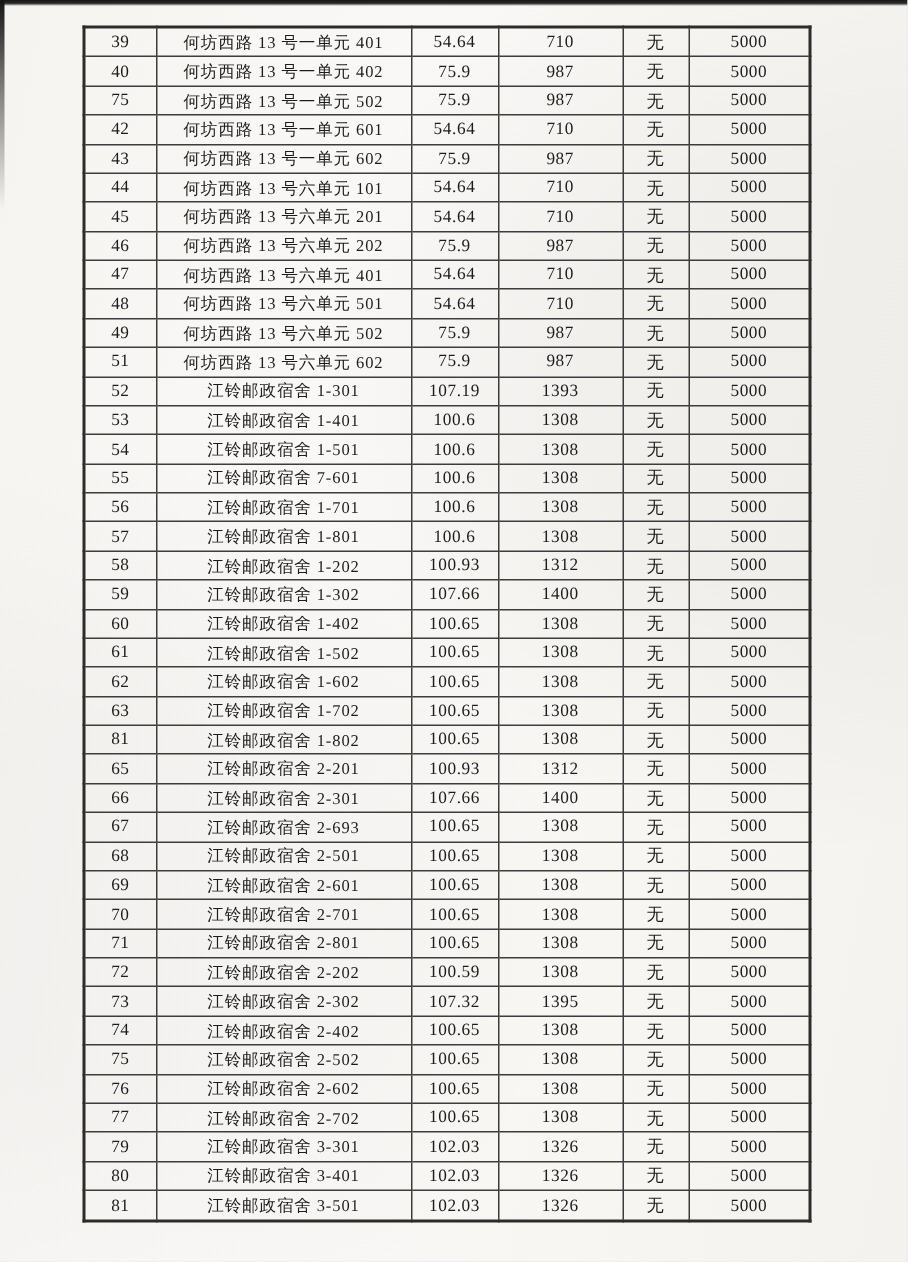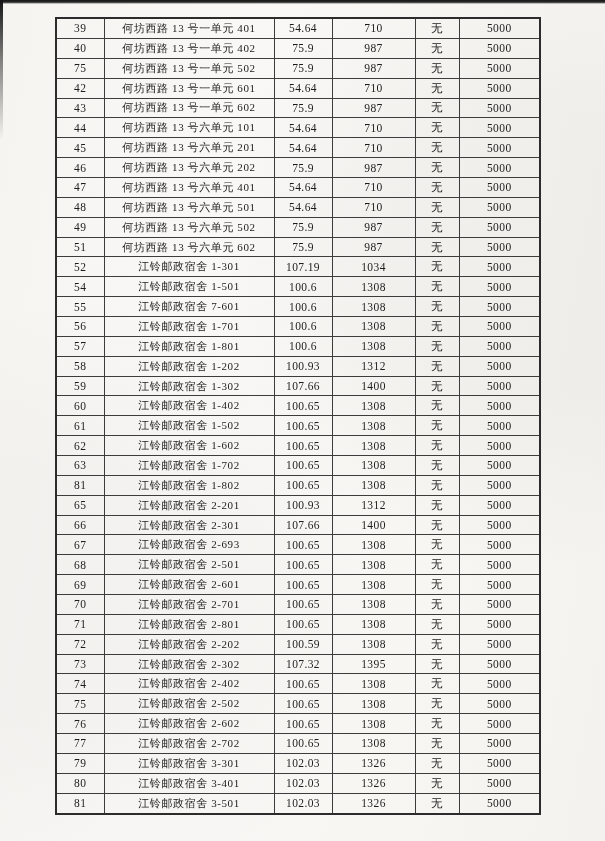--- a/index.html
+++ b/index.html
@@ -169,21 +169,29 @@
       <td class="c-addr">何坊西路 13 号六单元 602</td>
       <td class="c-num">75.9</td>
       <td class="c-num">987</td>
       <td class="c-num">无</td>
       <td class="c-num">5000</td>
     </tr>
         <tr>
       <td class="c-num">52</td>
       <td class="c-addr">江铃邮政宿舍 1-301</td>
       <td class="c-num">107.19</td>
-      <td class="c-num">1034</td>
+      <td class="c-num">1393</td>
+      <td class="c-num">无</td>
+      <td class="c-num">5000</td>
+    </tr>
+        <tr>
+      <td class="c-num">53</td>
+      <td class="c-addr">江铃邮政宿舍 1-401</td>
+      <td class="c-num">100.6</td>
+      <td class="c-num">1308</td>
       <td class="c-num">无</td>
       <td class="c-num">5000</td>
     </tr>
         <tr>
       <td class="c-num">54</td>
       <td class="c-addr">江铃邮政宿舍 1-501</td>
       <td class="c-num">100.6</td>
       <td class="c-num">1308</td>
       <td class="c-num">无</td>
       <td class="c-num">5000</td>

